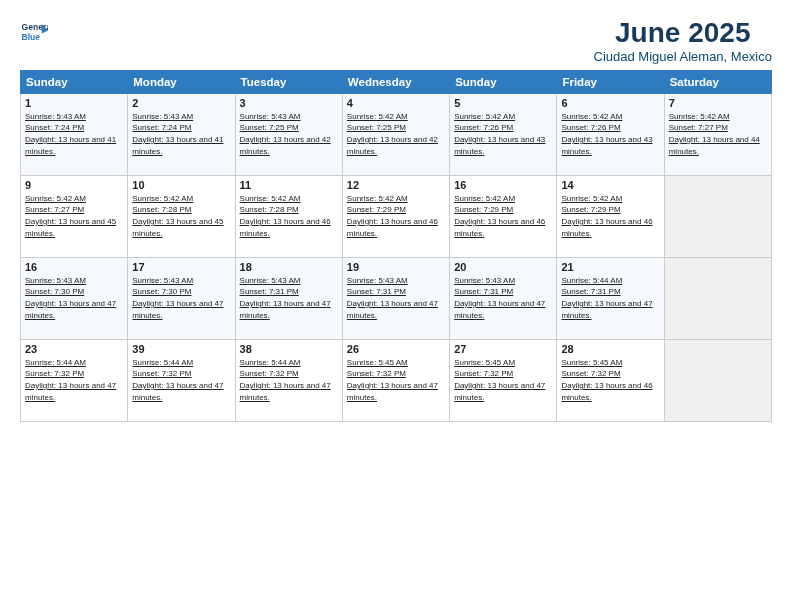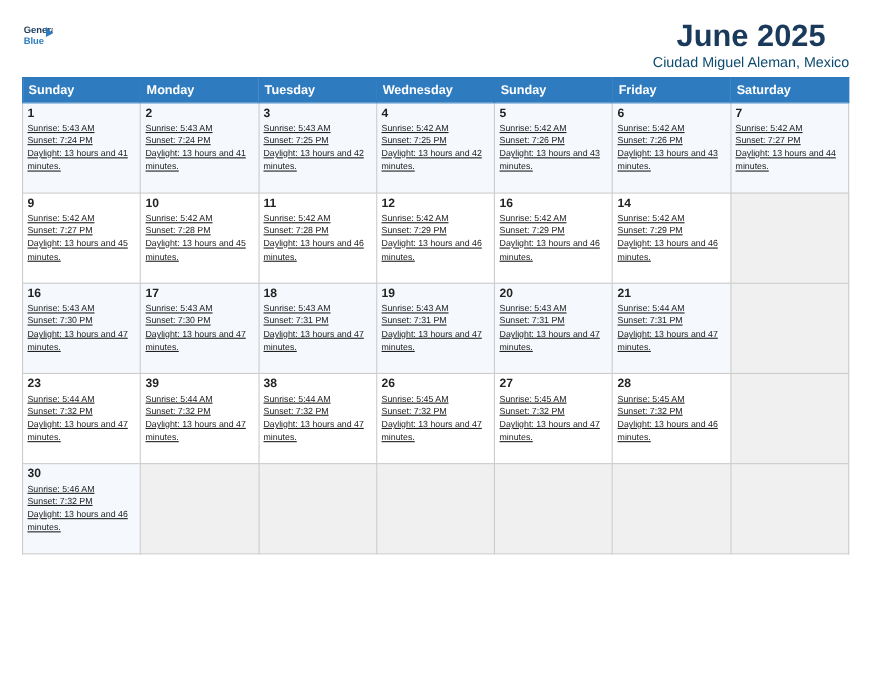--- a/index.html
+++ b/index.html
@@ -225,28 +225,16 @@
           <td>
             <span class="day-num">27</span>
             <div class="day-info">Sunrise: 5:45 AM<br>Sunset: 7:32 PM<br>Daylight: 13 hours and 47 minutes.</div>
           </td>
           <td>
             <span class="day-num">28</span>
             <div class="day-info">Sunrise: 5:45 AM<br>Sunset: 7:32 PM<br>Daylight: 13 hours and 46 minutes.</div>
           </td>
           <td class="empty"></td>
         </tr>
-        <tr>
-          <td>
-            <span class="day-num">30</span>
-            <div class="day-info">Sunrise: 5:46 AM<br>Sunset: 7:32 PM<br>Daylight: 13 hours and 46 minutes.</div>
-          </td>
-          <td class="empty"></td>
-          <td class="empty"></td>
-          <td class="empty"></td>
-          <td class="empty"></td>
-          <td class="empty"></td>
-          <td class="empty"></td>
-        </tr>
       </tbody>
 </table>
 
 </div>
 
 </body></html>

